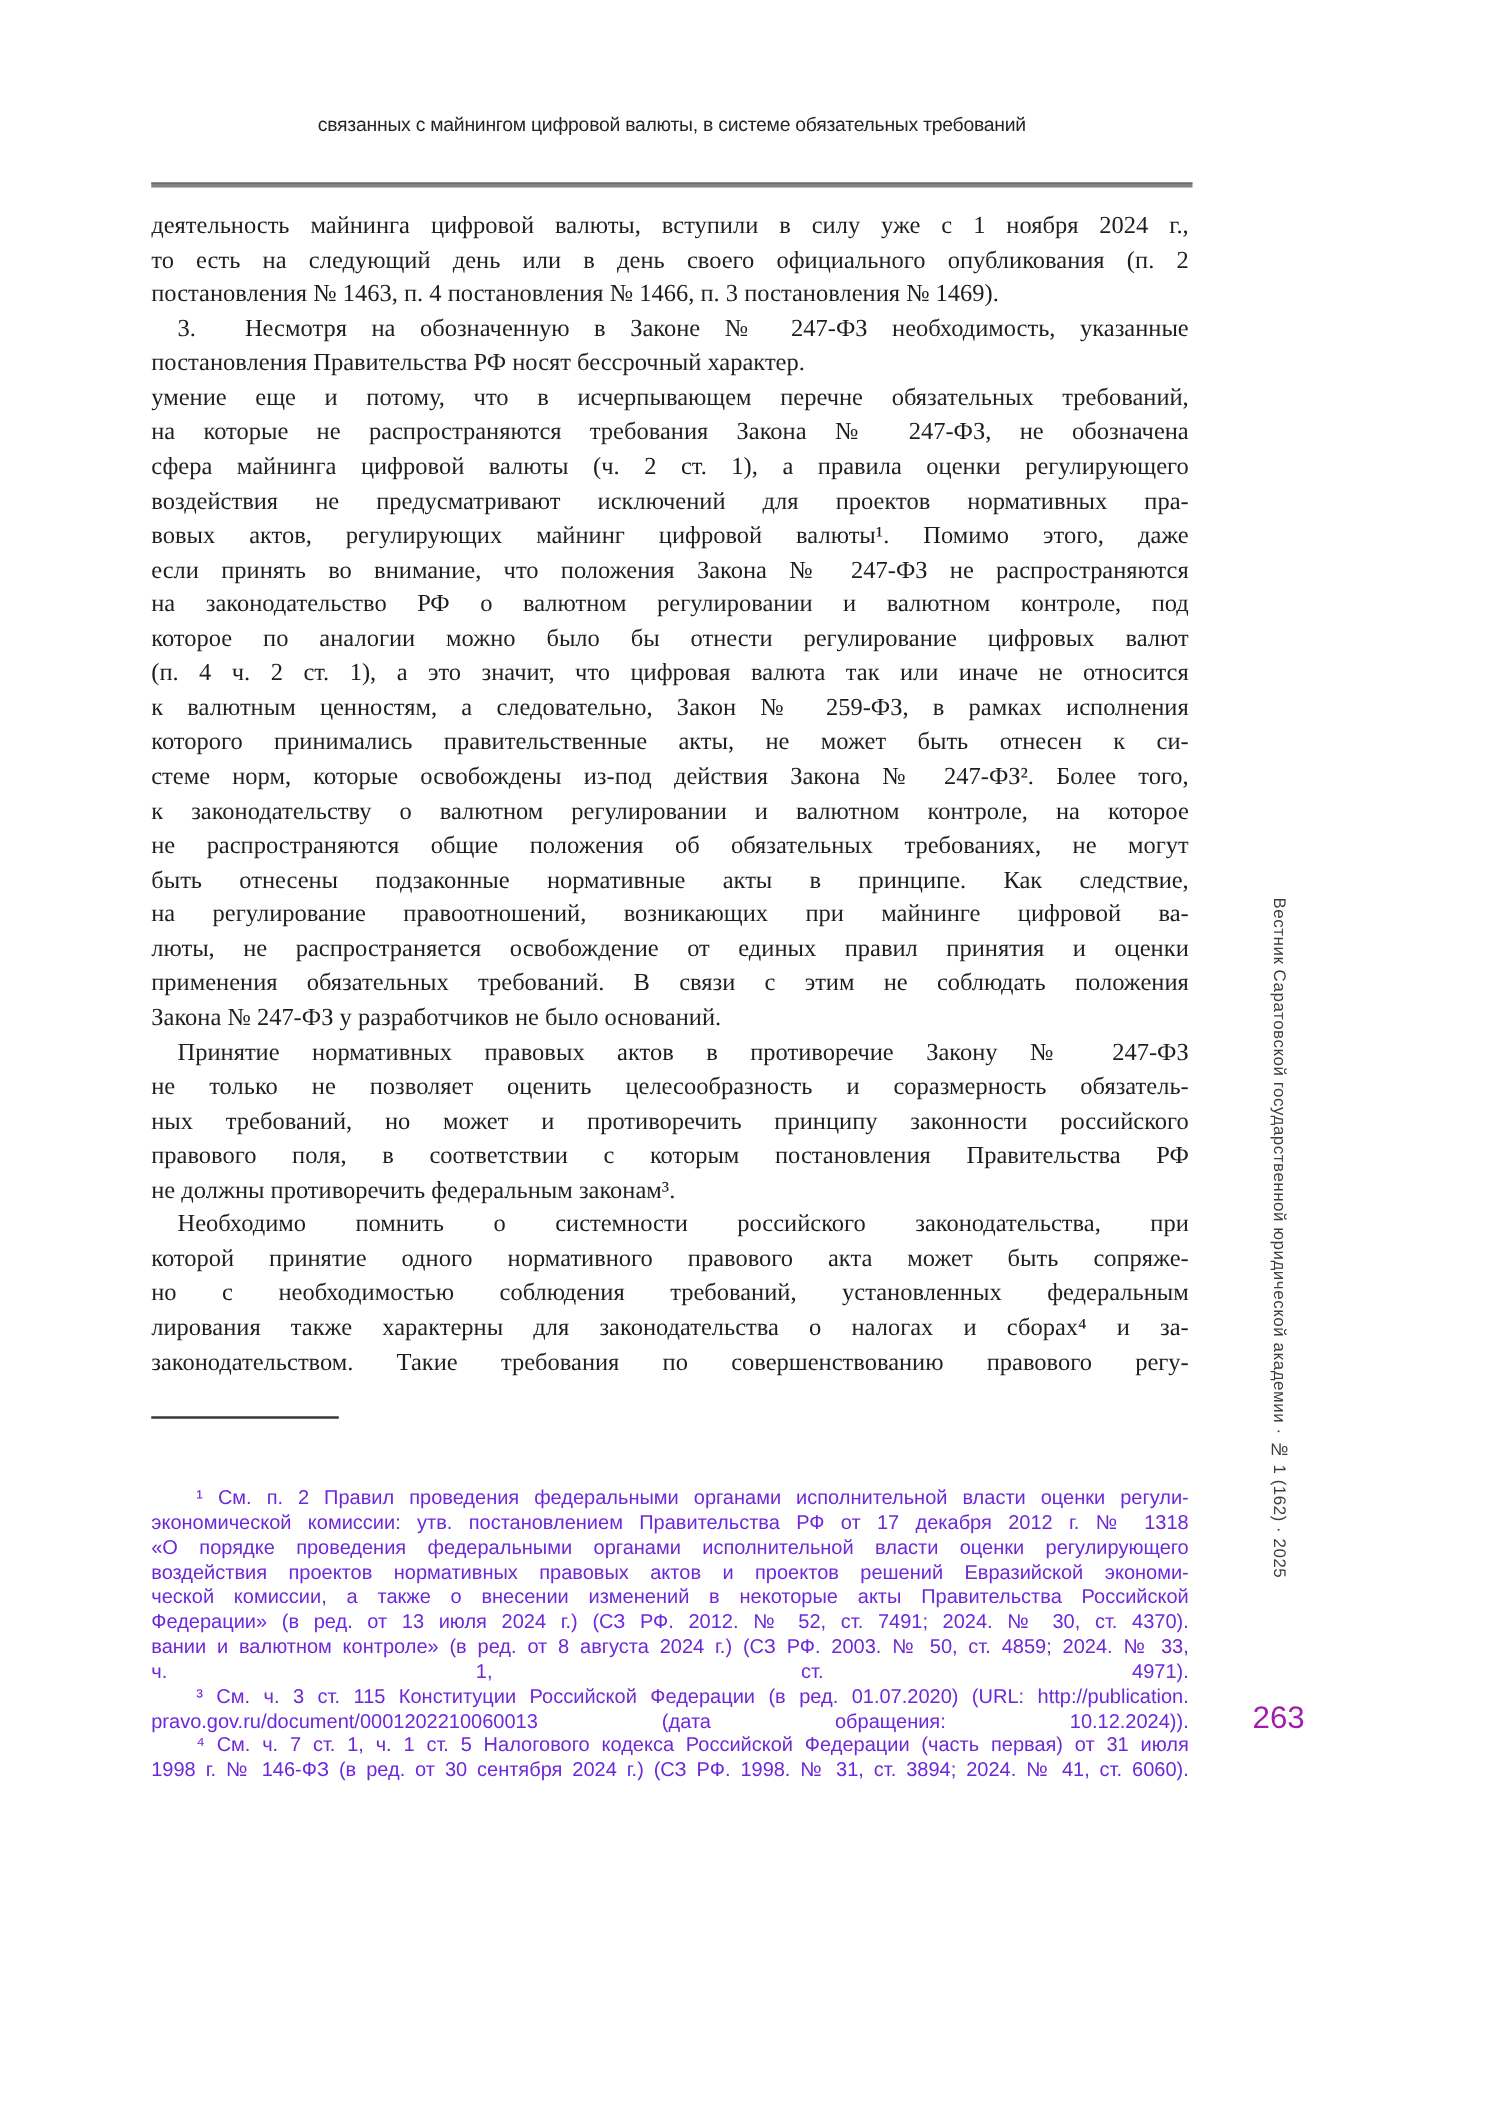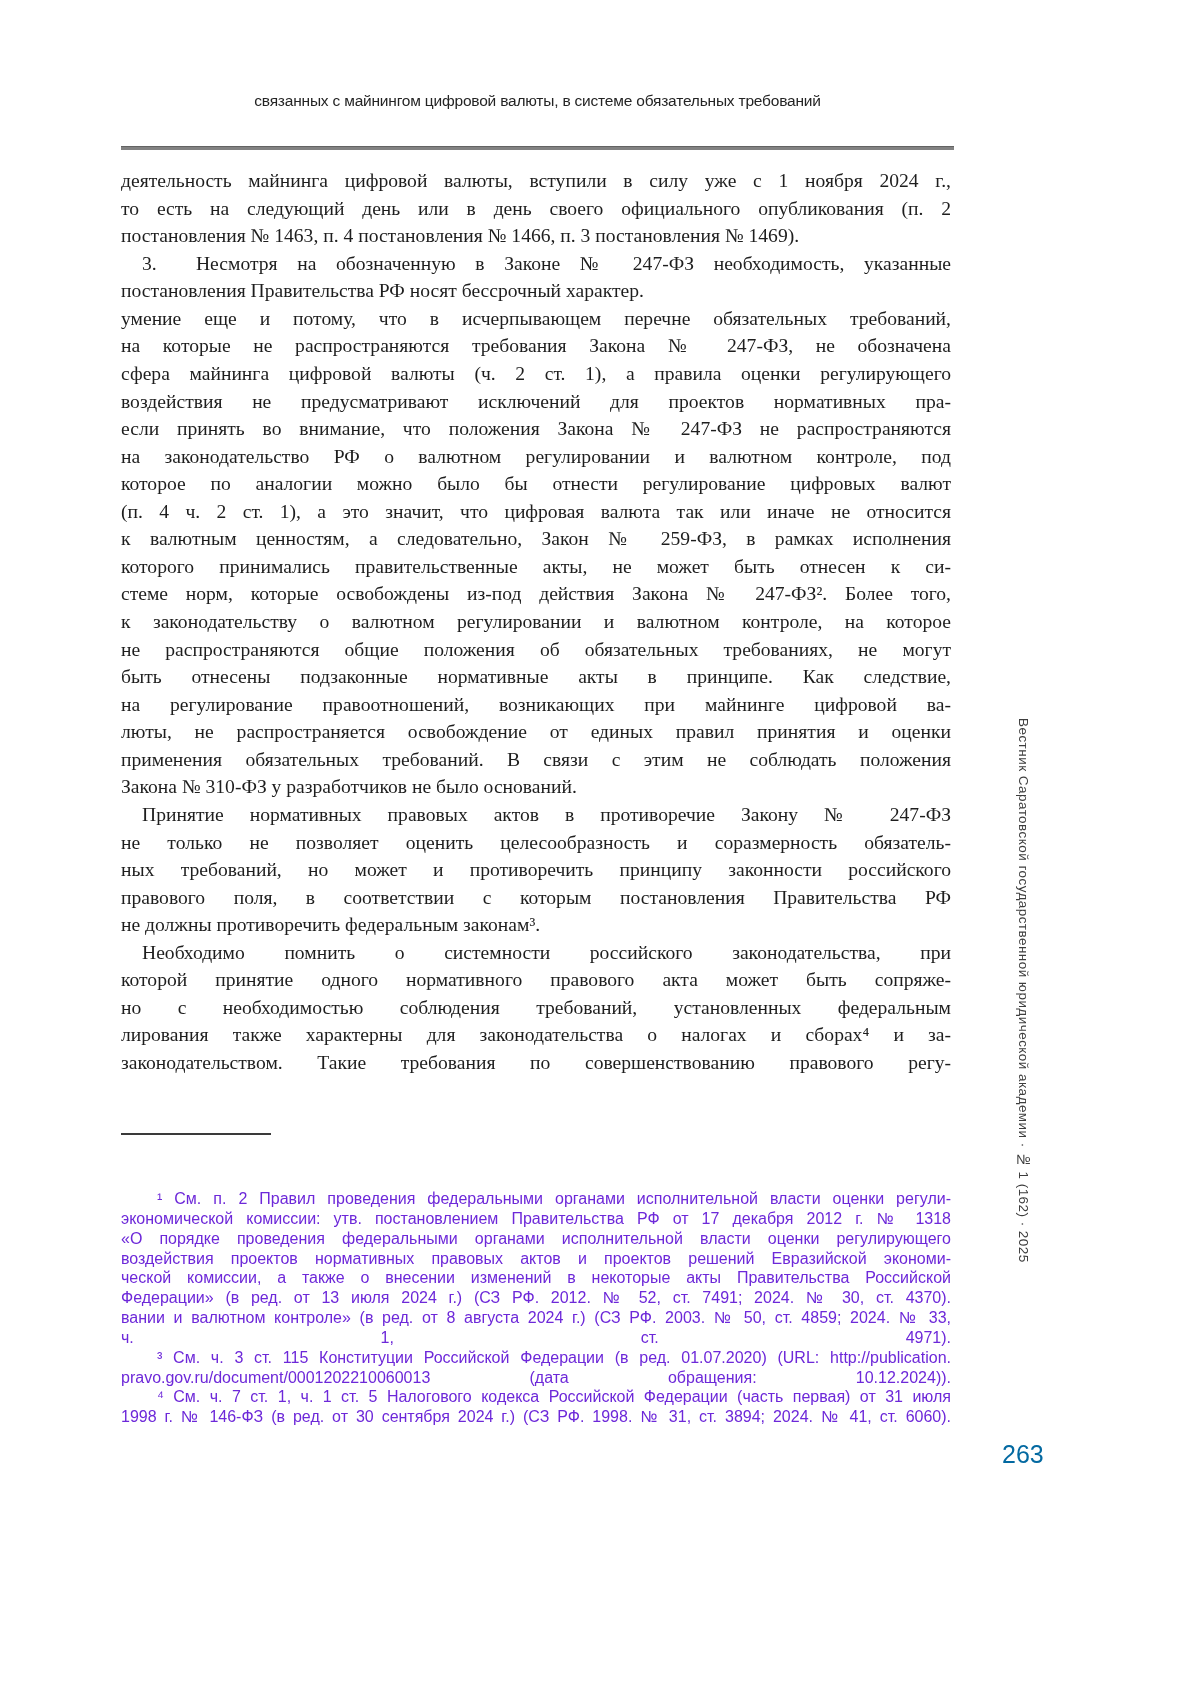--- a/index.html
+++ b/index.html
@@ -95,25 +95,25 @@
     text-orientation: mixed;
     font-family: "Liberation Sans", sans-serif;
     font-size: 13.5px;
     letter-spacing: 0.45px;
     color: #3d3d3d;
     white-space: nowrap;
   }
 
   .page-number {
     position: absolute;
-    top: 1440px;
+    top: 1360px;
     left: 1002px;
     font-family: "Liberation Sans", sans-serif;
     font-size: 25px;
-    color: #0369a1;
+    color: #a21caf;
   }
 </style>
 </head>
 <body>
 
 <div class="running-header">
   <div>связанных с майнингом цифровой валюты, в системе обязательных требований</div>
 </div>
 
 <div class="header-rule"></div>
@@ -121,34 +121,35 @@
 <div class="body-text">
     <div class="tline">деятельность майнинга цифровой валюты, вступили в силу уже с 1 ноября 2024 г.,</div>
     <div class="tline">то есть на следующий день или в день своего официального опубликования (п. 2</div>
     <div class="tline endline">постановления № 1463, п. 4 постановления № 1466, п. 3 постановления № 1469).</div>
     <div class="tline indent">3.&nbsp; Несмотря на обозначенную в Законе № 247-ФЗ необходимость, указанные</div>
     <div class="tline endline">постановления Правительства РФ носят бессрочный характер.</div>
     <div class="tline">умение еще и потому, что в исчерпывающем перечне обязательных требований,</div>
     <div class="tline">на которые не распространяются требования Закона № 247-ФЗ, не обозначена</div>
     <div class="tline">сфера майнинга цифровой валюты (ч. 2 ст. 1), а правила оценки регулирующего</div>
     <div class="tline">воздействия не предусматривают исключений для проектов нормативных пра-</div>
+    <div class="tline">вовых актов, регулирующих майнинг цифровой валюты¹. Помимо этого, даже</div>
     <div class="tline">если принять во внимание, что положения Закона № 247-ФЗ не распространяются</div>
     <div class="tline">на законодательство РФ о валютном регулировании и валютном контроле, под</div>
     <div class="tline">которое по аналогии можно было бы отнести регулирование цифровых валют</div>
     <div class="tline">(п. 4 ч. 2 ст. 1), а это значит, что цифровая валюта так или иначе не относится</div>
     <div class="tline">к валютным ценностям, а следовательно, Закон № 259-ФЗ, в рамках исполнения</div>
     <div class="tline">которого принимались правительственные акты, не может быть отнесен к си-</div>
     <div class="tline">стеме норм, которые освобождены из-под действия Закона № 247-ФЗ². Более того,</div>
     <div class="tline">к законодательству о валютном регулировании и валютном контроле, на которое</div>
     <div class="tline">не распространяются общие положения об обязательных требованиях, не могут</div>
     <div class="tline">быть отнесены подзаконные нормативные акты в принципе. Как следствие,</div>
     <div class="tline">на регулирование правоотношений, возникающих при майнинге цифровой ва-</div>
     <div class="tline">люты, не распространяется освобождение от единых правил принятия и оценки</div>
     <div class="tline">применения обязательных требований. В связи с этим не соблюдать положения</div>
-    <div class="tline endline">Закона № 310-ФЗ у разработчиков не было оснований.</div>
+    <div class="tline endline">Закона № 247-ФЗ у разработчиков не было оснований.</div>
     <div class="tline indent">Принятие нормативных правовых актов в противоречие Закону № 247-ФЗ</div>
     <div class="tline">не только не позволяет оценить целесообразность и соразмерность обязатель-</div>
     <div class="tline">ных требований, но может и противоречить принципу законности российского</div>
     <div class="tline">правового поля, в соответствии с которым постановления Правительства РФ</div>
     <div class="tline endline">не должны противоречить федеральным законам³.</div>
     <div class="tline indent">Необходимо помнить о системности российского законодательства, при</div>
     <div class="tline">которой принятие одного нормативного правового акта может быть сопряже-</div>
     <div class="tline">но с необходимостью соблюдения требований, установленных федеральным</div>
     <div class="tline">лирования также характерны для законодательства о налогах и сборах⁴ и за-</div>
     <div class="tline">законодательством. Такие требования по совершенствованию правового регу-</div>

